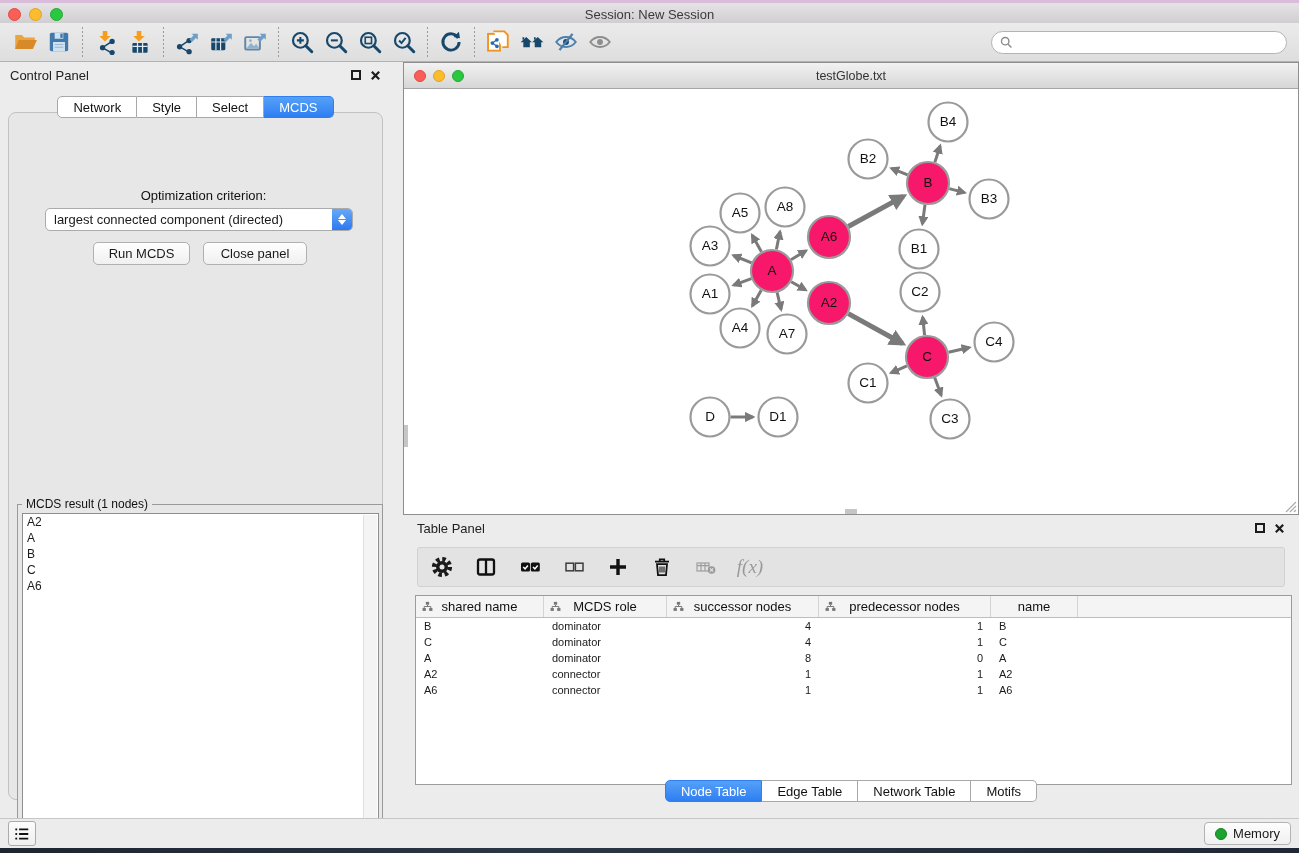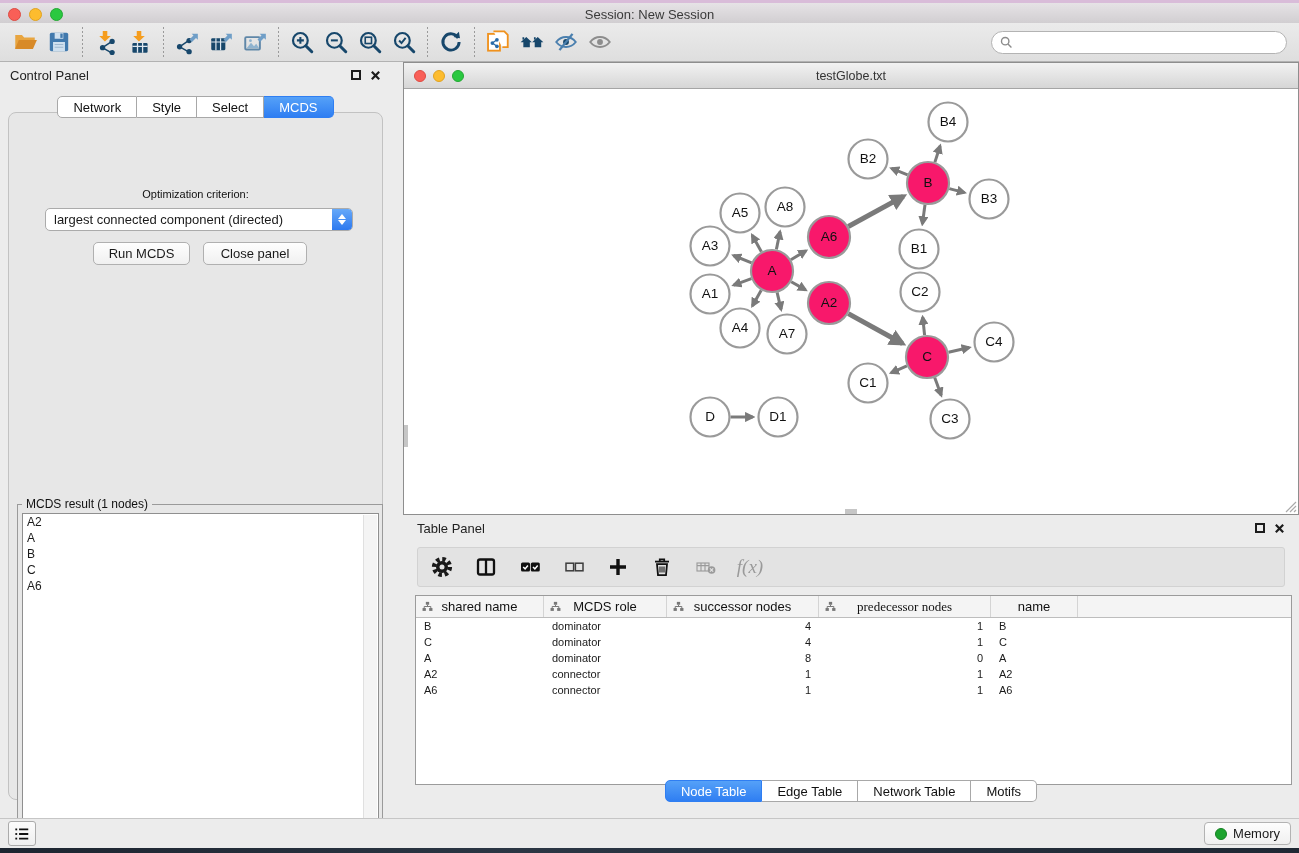--- a/index.html
+++ b/index.html
@@ -26,21 +26,21 @@
   .panel-head{height:26px;display:flex;align-items:center;padding:0 10px;font-size:13px;color:#222}
   .panel-head .btns{margin-left:auto;display:flex;gap:9px;align-items:center}
   .float-btn{width:10px;height:10px;border:2px solid #1c1c1c;background:transparent;display:inline-block}
   .close-x{width:11px;height:11px}
   .cp-body{position:absolute;left:8px;top:50px;width:375px;height:688px;background:#e7e7e7;border:1px solid #c2c2c2;border-radius:8px}
   .tab-row{position:absolute;left:0;top:34px;width:391px;display:flex;justify-content:center;z-index:3}
   .seg{height:22px;padding:0 15px;display:flex;align-items:center;background:#fff;border:1px solid #a8a8a8;border-left-width:0;font-size:13px;color:#111}
   .seg:first-child{border-left-width:1px;border-radius:5px 0 0 5px}
   .seg:last-child{border-radius:0 5px 5px 0}
   .seg.sel{background:linear-gradient(#55a1f8,#2f7ef2);border-color:#2f7ef2;color:#fff}
-  .opt-label{position:absolute;left:0;top:75px;width:100%;text-align:center;font-size:11px;color:#111}
+  .opt-label{position:absolute;left:8px;top:75px;width:100%;text-align:center;font-size:13px;color:#111}
   .cp-select{position:absolute;left:36px;top:95px;width:308px;height:23px;background:#fff;border:1px solid #ababab;border-radius:5px;display:flex;align-items:center;font-size:13px;overflow:hidden}
   .cp-select .val{flex:1;padding-left:8px;white-space:nowrap}
   .stepper{width:20px;height:23px;margin-left:auto;background:linear-gradient(#69abf9,#2a77ef);border-radius:0 4px 4px 0;display:flex;flex-direction:column;align-items:center;justify-content:center;gap:1px}
   .stepper i{width:0;height:0;border-left:4px solid transparent;border-right:4px solid transparent}
   .stepper .up{border-bottom:5px solid #fff}
   .stepper .dn{border-top:5px solid #fff}
   .cp-btn{position:absolute;top:129px;height:23px;background:linear-gradient(#fefefe,#f0f0f0);border:1px solid #b0b0b0;border-radius:5px;font-size:13px;display:flex;align-items:center;justify-content:center}
   .mcds-field{position:absolute;left:8px;top:391px;width:366px;height:343px;border:1px solid #9a9a9a;background:#e7e7e7}
   .mcds-legend{position:absolute;left:4px;top:-8px;background:#e7e7e7;padding:0 4px;font-size:12px;color:#111}
   .mcds-list{position:absolute;left:4px;top:8px;width:357px;height:327px;background:#fff;border:1px solid #8f8f8f;font-size:12px;overflow:hidden}
@@ -504,21 +504,21 @@
           </div>
           <div class="th" style="width: 152px;">
             <svg viewBox="0 0 10 10">
               <rect x="3.5" y="0.8" width="3" height="2.6" fill="#777"></rect>
               <rect x="0.5" y="6.4" width="3" height="2.6" fill="#777"></rect>
               <rect x="6.5" y="6.4" width="3" height="2.6" fill="#777"></rect>
               <path d="M5 3.4v1.6M2 6.4V5h6v1.4" fill="none" stroke="#777" stroke-width="0.9"></path>
             </svg>
             <span>successor nodes</span>
           </div>
-          <div class="th" style="width: 172px; font-family: Liberation Serif, serif;">
+          <div class="th" style="width: 172px;">
             <svg viewBox="0 0 10 10">
               <rect x="3.5" y="0.8" width="3" height="2.6" fill="#777"></rect>
               <rect x="0.5" y="6.4" width="3" height="2.6" fill="#777"></rect>
               <rect x="6.5" y="6.4" width="3" height="2.6" fill="#777"></rect>
               <path d="M5 3.4v1.6M2 6.4V5h6v1.4" fill="none" stroke="#777" stroke-width="0.9"></path>
             </svg>
             <span>predecessor nodes</span>
           </div>
           <div class="th" style="width: 87px;">
             <span>name</span>

